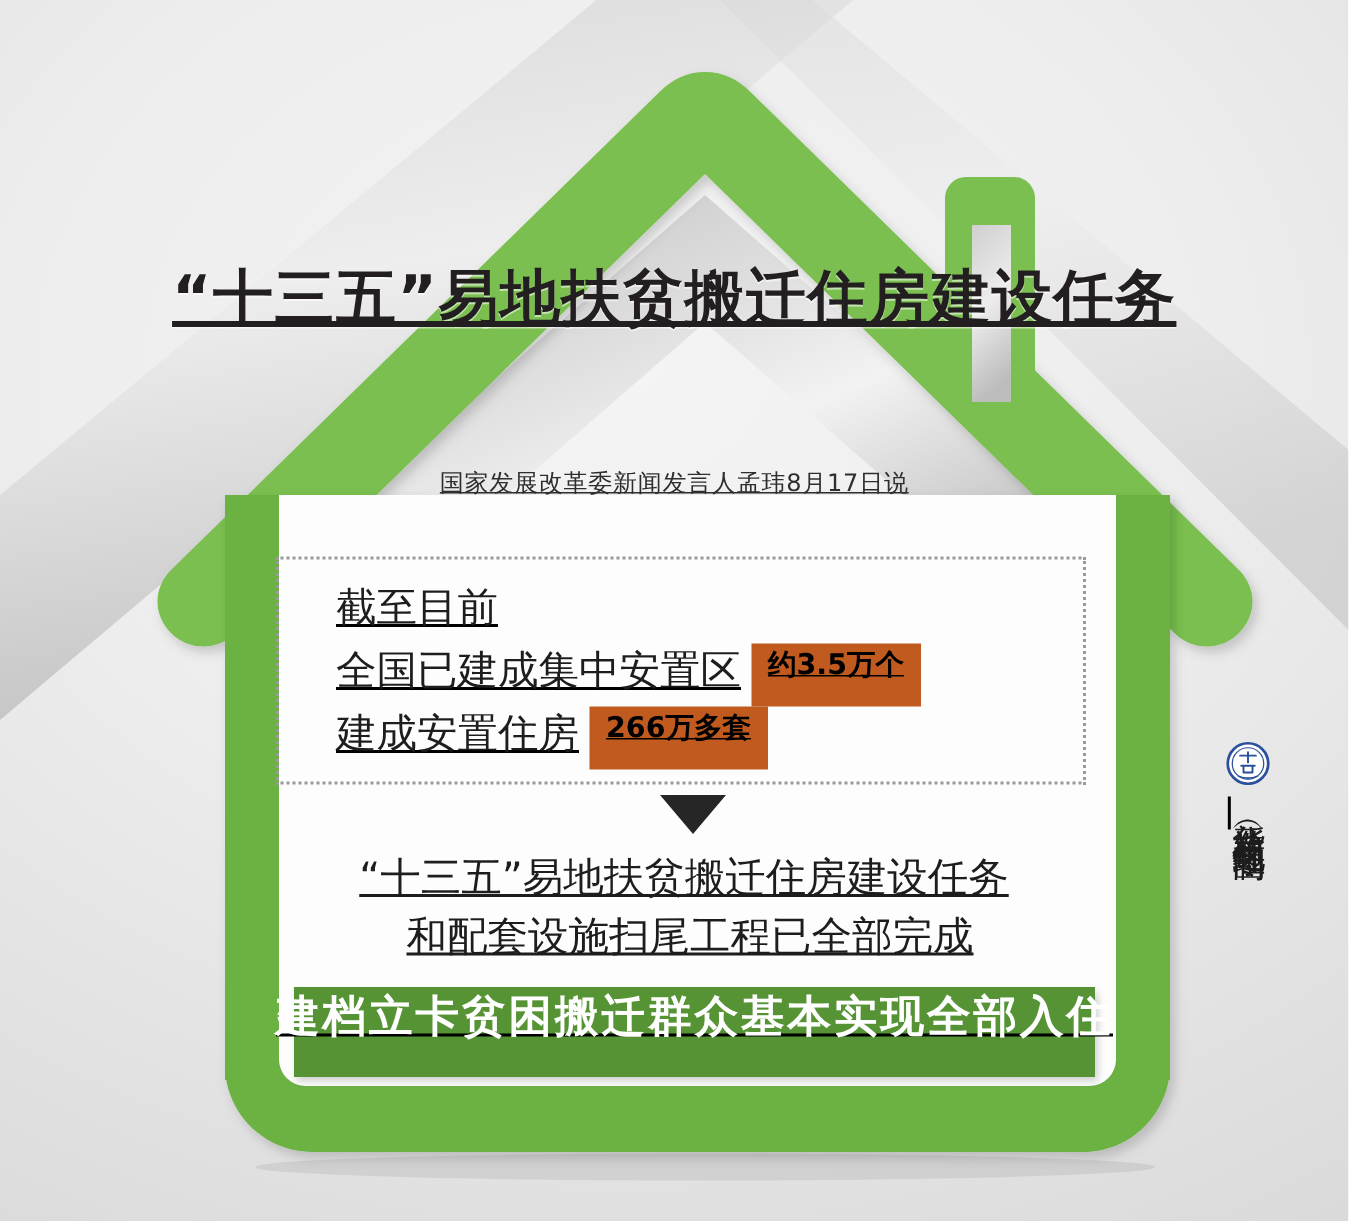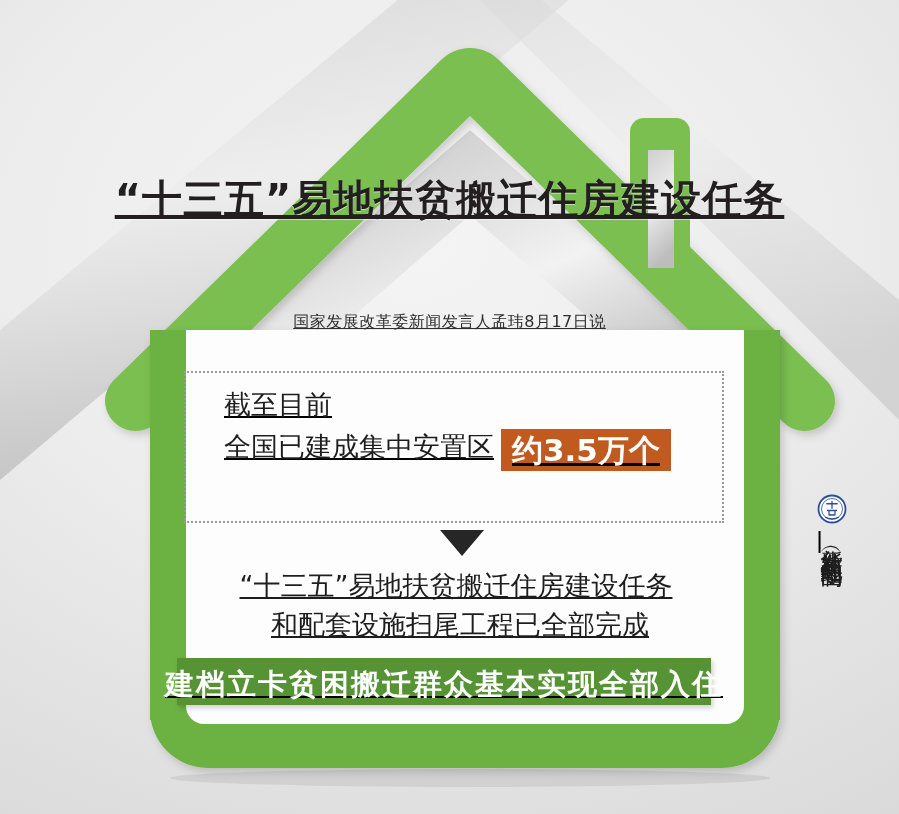--- a/index.html
+++ b/index.html
@@ -78,24 +78,24 @@
     margin-left: 38px;
     height: 42px;
     font-size: 27px;
     color: #1d1d1d;
     white-space: nowrap;
   }
   #stat-line-0 { margin-top: 14px; }
   .stat-label { margin-right: 7px; }
   .hl-orange {
     background: #c05a1e;
-    color: #ffffff;
+    color: #000000;
     font-weight: bold;
     padding: 3px 11px 5px 11px;
-    font-size: 31px;
+    font-size: 19px;
     line-height: 1.2;
     display: inline-block;
   }
 
   
   #down-arrow {
     left: 440px;
     top: 530px;
     width: 0;
     height: 0;
@@ -112,27 +112,27 @@
     text-align: center;
     color: #1d1d1d;
     font-size: 27px;
     line-height: 39px;
   }
   #conclusion .ln { display: block; white-space: nowrap; }
   #conclusion .ln2 { text-align: center; padding-left: 8px; }
 
   
   #green-banner {
-    left: 177px;
+    left: 196px;
     top: 658px;
     width: 534px;
-    height: 47px;
+    height: 60px;
     background: #559335;
     display: flex;
-    align-items: flex-end;
+    align-items: flex-start;
     justify-content: center;
     box-shadow: 2px 3px 5px rgba(0,0,0,0.18);
   }
   #green-banner span {
     color: #ffffff;
     font-weight: bold;
     font-size: 29px;
     letter-spacing: 2px;
     white-space: nowrap;
   }
@@ -252,20 +252,24 @@
   <div class="layer" id="subline">国家发展改革委新闻发言人孟玮8月17日说</div>
 
   <div class="layer" id="stat-box">
     <div class="stat-line" id="stat-line-0">
       <span class="stat-label">截至目前</span>
     </div>
     <div class="stat-line">
       <span class="stat-label">全国已建成集中安置区</span>
       <span class="hl-orange">约3.5万个</span>
     </div>
+    <div class="stat-line">
+      <span class="stat-label">建成安置住房</span>
+      <span class="hl-orange">266万多套</span>
+    </div>
   </div>
 
   <div class="layer" id="down-arrow"></div>
 
   <div class="layer" id="conclusion">
     <span class="ln">“十三五”易地扶贫搬迁住房建设任务</span>
     <span class="ln ln2">和配套设施扫尾工程已全部完成</span>
   </div>
 
   <div class="layer" id="green-banner">

